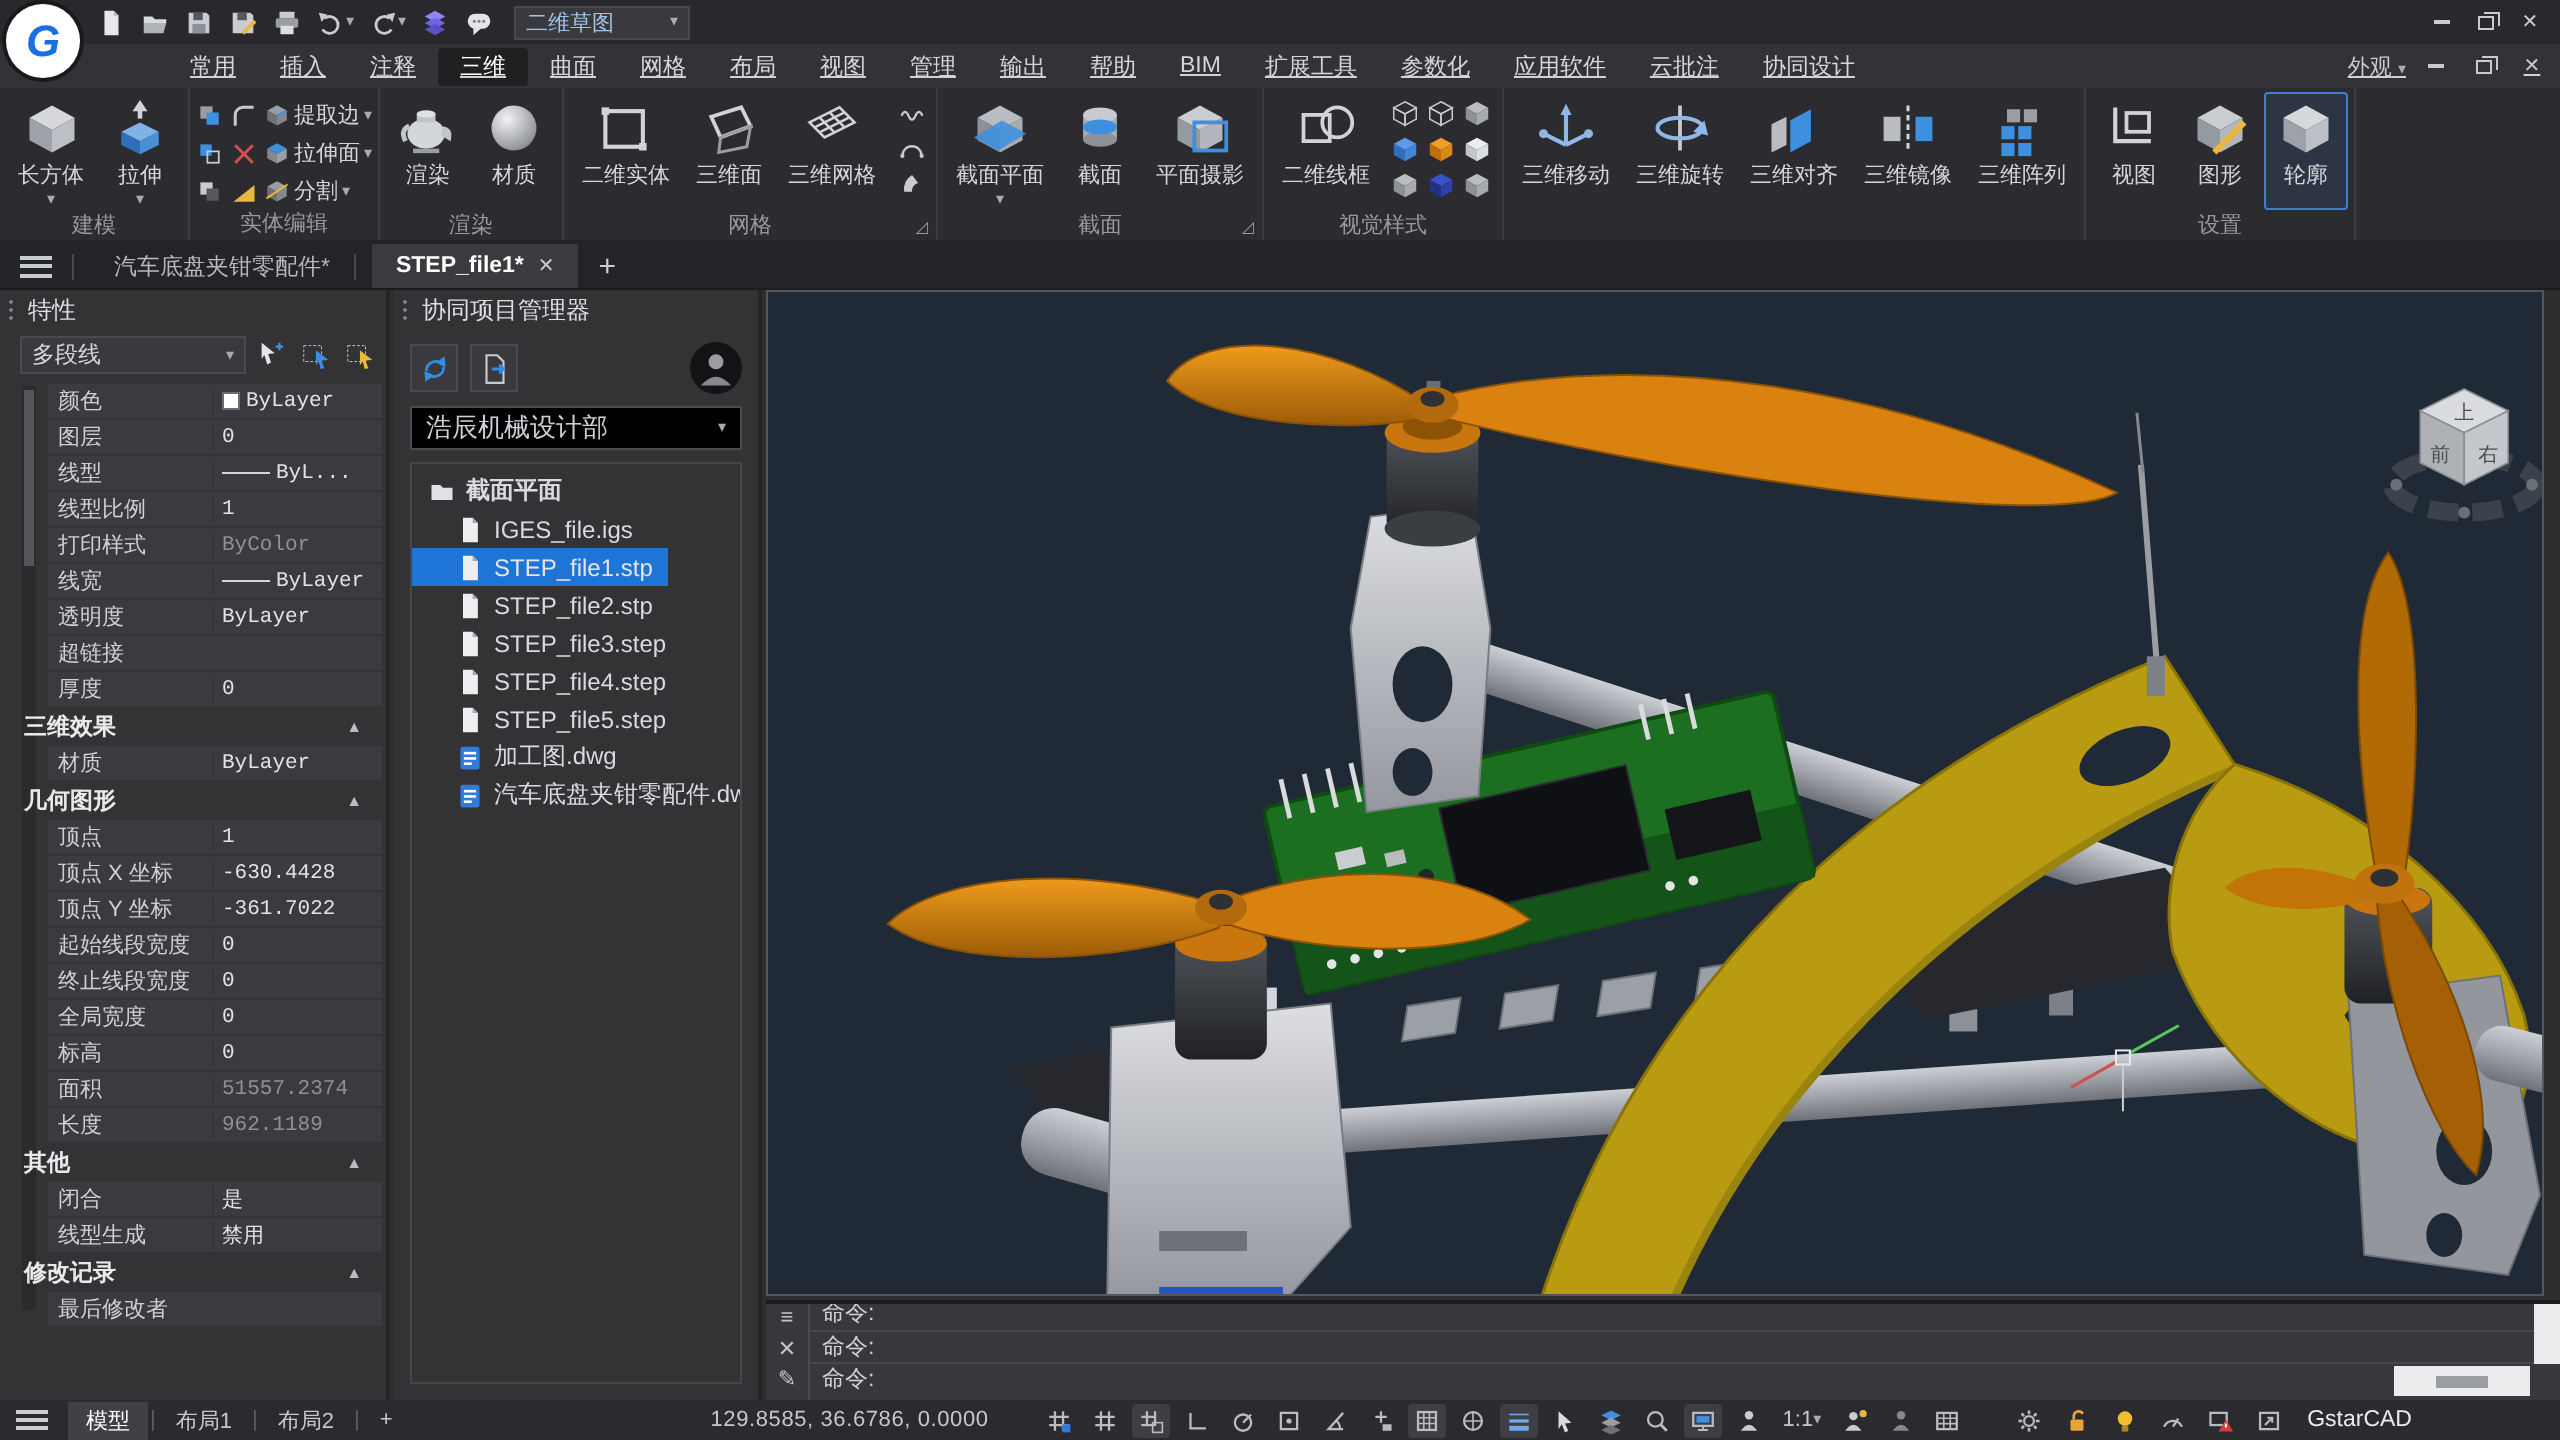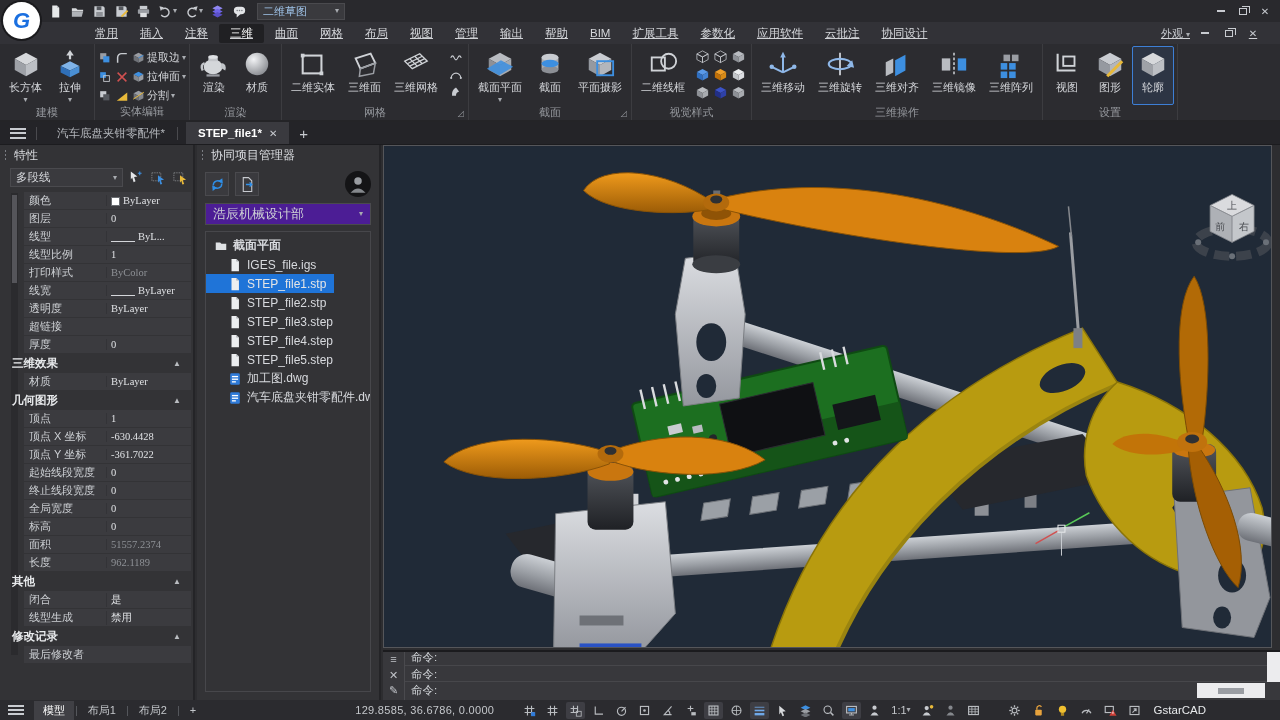--- a/index.html
+++ b/index.html
@@ -24,21 +24,21 @@
 .wbtn{width:18px;height:16px;display:flex;align-items:center;justify-content:center;color:#c8cbd0;font-size:10px}
 .ico-min{width:8px;height:2px;background:#c8cbd0;display:inline-block}
 .ico-res{width:8px;height:7px;border:1px solid #c8cbd0;display:inline-block;position:relative}
 .ico-res:before{content:"";position:absolute;left:2px;top:-3px;width:7px;height:6px;border:1px solid #c8cbd0;border-bottom:none;border-left:none}
 
 
 .menubar{position:absolute;left:0;top:22px;width:1280px;height:22px;background:#323237;display:flex;align-items:center;text-decoration:underline;}
 .menubar ul{display:flex;list-style:none;margin-left:84px;height:100%;align-items:center}
 .mitem{padding:2px 11px;font-size:11.5px;color:#d4d6da;cursor:default;border-radius:2px}
 .mitem.active{background:#202023;color:#fff}
-.menu-right{margin-left:auto;display:flex;align-items:flex-end;gap:6px;padding-right:18px;font-size:11px;color:#c8cbd0}
+.menu-right{margin-left:auto;display:flex;align-items:flex-end;gap:6px;padding-right:5px;font-size:11px;color:#c8cbd0}
 
 
 .ribbon{position:absolute;left:0;top:44px;width:1280px;height:78px;background:#2c2c30;display:flex;border-bottom:2px solid #242427;}
 .rgroup{display:flex;flex-direction:column;border-right:1px solid #3c3c40;padding:2px 3px 0 3px;}
 .rcontent{display:flex;align-items:flex-start;flex:1;gap:1px}
 .rlabel{height:16px;text-align:center;font-size:11px;color:#96999e;position:relative;padding:0 14px}
 .launcher{position:absolute;right:1px;bottom:2px;font-size:8px;color:#96999e;cursor:pointer}
 .rbig{display:flex;flex-direction:column;align-items:center;padding:2px 5px 0 5px;cursor:default;border:1px solid transparent;border-radius:2px}
 .rbig.sel{border-color:#3d7fd6;background:rgba(61,127,214,.12)}
 .rbig .bicon svg{width:30px;height:30px}
@@ -72,34 +72,34 @@
 .selrow{display:flex;align-items:center;gap:3px;padding:3px 4px 4px 10px}
 .pselect{flex:1;height:19px;background:#3a3a3e;border:1px solid #4a4a4e;display:flex;align-items:center;padding:0 5px;color:#d4d6da;font-size:11.5px}
 .pselect .chev{margin-left:auto}
 .pibtn{width:19px;height:19px;display:flex;align-items:center;justify-content:center}
 .pibtn svg{width:15px;height:15px}
 .pscroll{position:absolute;left:11px;top:48px;width:7px;height:462px;background:#2b2b2e}
 .pscroll i{position:absolute;left:1px;top:2px;width:5px;height:88px;background:#55555a;display:block}
 #propgrid{position:absolute;left:0;top:47px;right:2px;bottom:0;overflow:hidden}
 .prow{height:17px;margin:0 0 1px 24px;background:#3b3b3f;display:flex;align-items:center;font-size:11px}
 .plab{width:82px;padding-left:5px;color:#cdd0d4;white-space:nowrap;overflow:hidden}
-.pval{flex:1;padding-left:4px;border-left:1px solid #333337;color:#e0e2e5;font-family:Liberation Serif, serif;font-size:10.5px;display:flex;align-items:flex-end;white-space:nowrap;overflow:hidden}
+.pval{flex:1;padding-left:4px;border-left:1px solid #333337;color:#e0e2e5;font-family:Liberation Mono, monospace;font-size:10.5px;display:flex;align-items:center;white-space:nowrap;overflow:hidden}
 .pval.muted{color:#8e9196}
 .swatch{width:9px;height:9px;display:inline-block;border:1px solid #6a6d72;margin-right:3px}
 .lineSample{width:24px;height:1px;background:#d4d6da;display:inline-block;margin-right:3px}
 .psec{height:18px;margin:1px 0 1px 12px;display:flex;align-items:center;justify-content:space-between;padding-right:10px;font-weight:bold;font-size:11.5px;color:#e8eaec}
 .parrow{font-size:8px;color:#b9bcc0;font-style:normal}
 
 .proj{position:absolute;left:197px;top:0;width:184px;height:555px;background:#333336;border-right:2px solid #242427;display:flex;flex-direction:column}
 .ptools{display:flex;align-items:center;gap:6px;padding:6px 8px 4px 8px}
 .ptbtn{width:24px;height:24px;border:1px solid #4a4a4e;background:#3a3a3e;display:flex;align-items:center;justify-content:center}
 .ptbtn svg{width:17px;height:17px}
 .avatar{margin-left:auto;width:26px;height:26px;border-radius:50%;background:#141416;overflow:hidden;display:flex;align-items:center;justify-content:center}
 .avatar svg{width:20px;height:20px}
-.teamsel{margin:2px 8px 6px 8px;height:22px;background:#4c1d95;border:1px solid #4a4a4e;display:flex;align-items:center;padding:0 7px;color:#cdd0d4;font-size:13px}
+.teamsel{margin:2px 8px 6px 8px;height:22px;background:#000000;border:1px solid #4a4a4e;display:flex;align-items:center;padding:0 7px;color:#cdd0d4;font-size:13px}
 .teamsel .chev{margin-left:auto}
 .tree{flex:1;margin:0 8px 8px 8px;border:1px solid #47474b;padding:4px 0;overflow:hidden}
 .titem{height:19px;display:flex;align-items:center;gap:5px;padding-left:8px;font-size:12px;color:#d8dade;cursor:pointer;white-space:nowrap}
 .titem.indent{padding-left:22px}
 .titem.selected{background:#1f74d8;color:#e5e5e5;width:fit-content;padding-right:8px}
 .titem svg{width:14px;height:14px;flex:none}
 
 
 .vp{position:absolute;left:383px;top:0;width:889px;height:503px;background:#202a37;border:1px solid #55565a;overflow:hidden}
 .vp svg.scene{width:100%;height:100%}
@@ -663,21 +663,20 @@
                   <rect x="14" y="15" width="7" height="7"></rect>
                   <rect x="5" y="24" width="7" height="7"></rect>
                   <rect x="14" y="24" width="7" height="7"></rect>
                 </g>
               </svg>
             </span>
             <span class="blab">三维阵列</span>
             <i class="chev none">▾</i>
           </div>
         </div>
-        <div class="rlabel">三维操作</div>
       </div>
       <div class="rgroup">
         <div class="rcontent">
           <div class="rbig">
             <span class="bicon">
               <svg viewBox="0 0 32 32" aria-hidden="true">
                 <polyline points="6,5 6,23 25,23" fill="none" stroke="#d0d3d7" stroke-width="2.2"></polyline>
                 <rect x="12" y="8" width="12" height="10" fill="none" stroke="#d0d3d7" stroke-width="2"></rect>
               </svg>
             </span>

